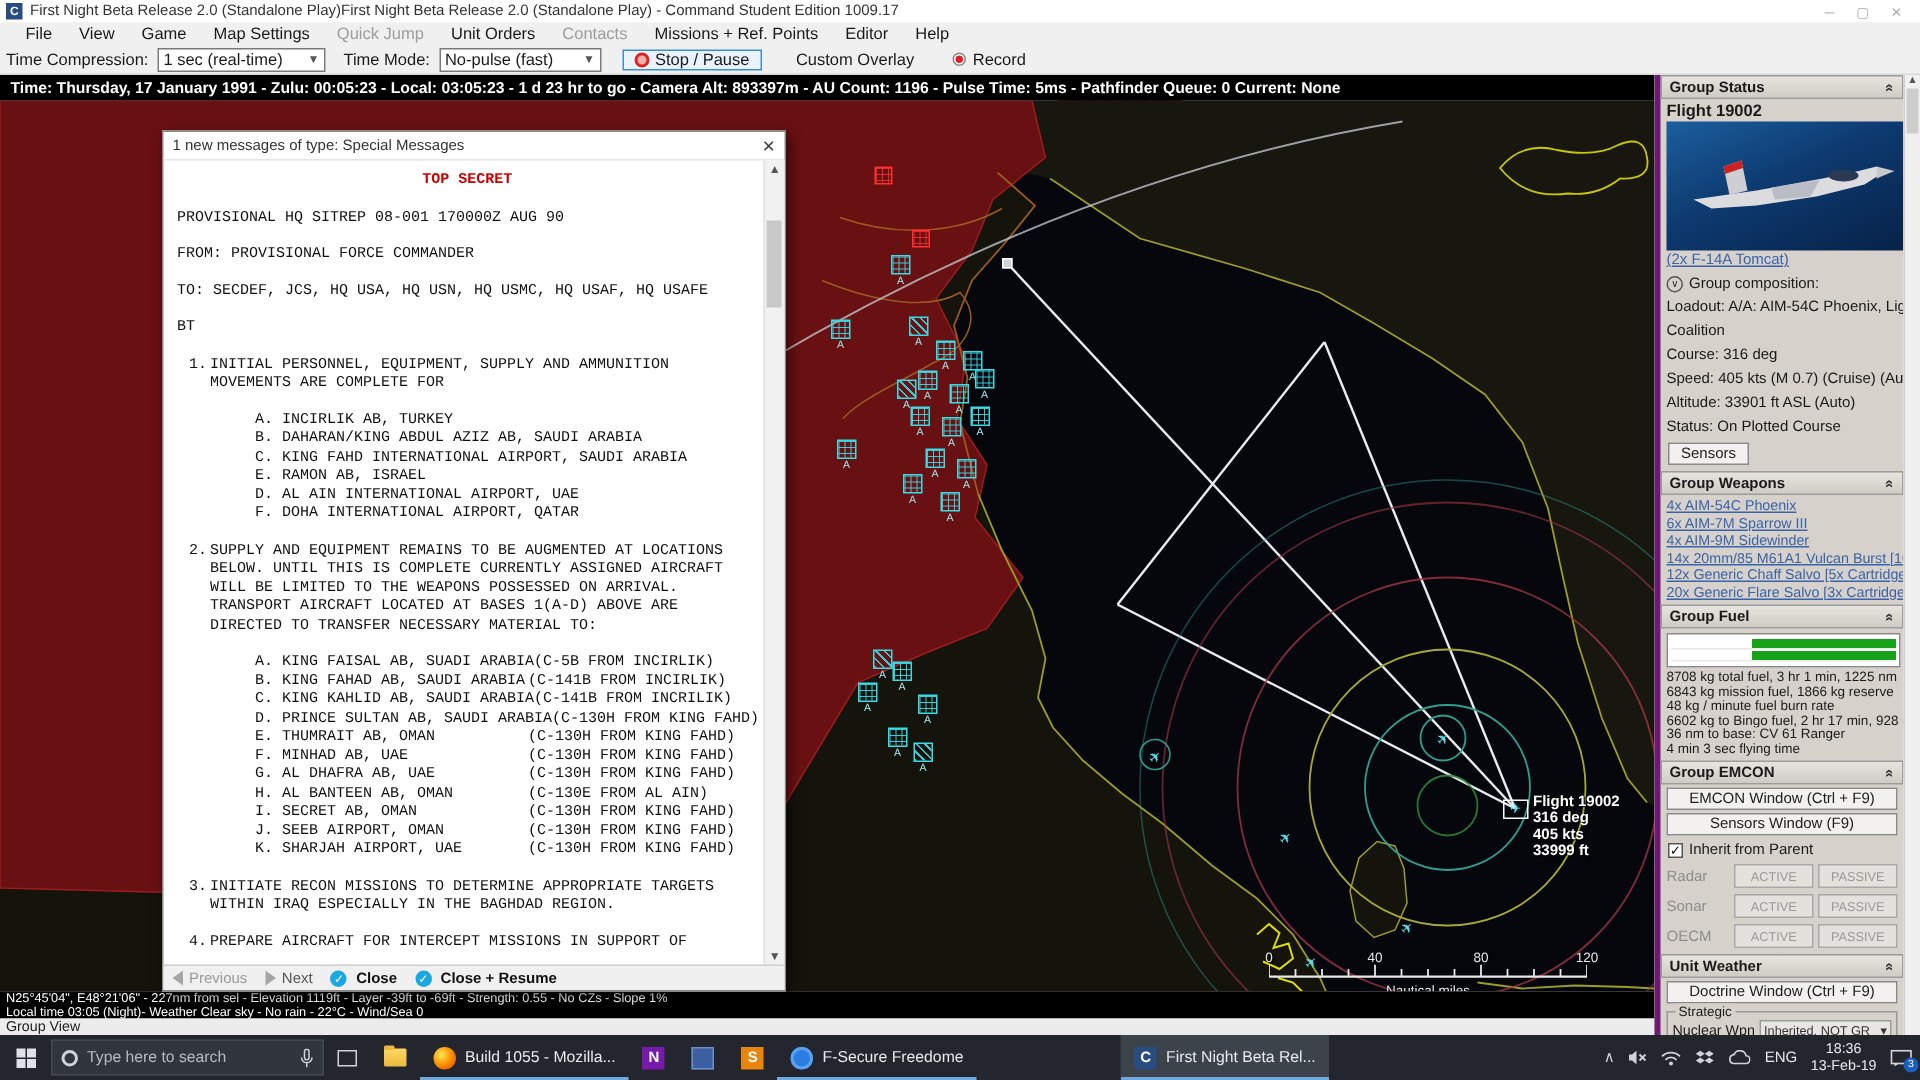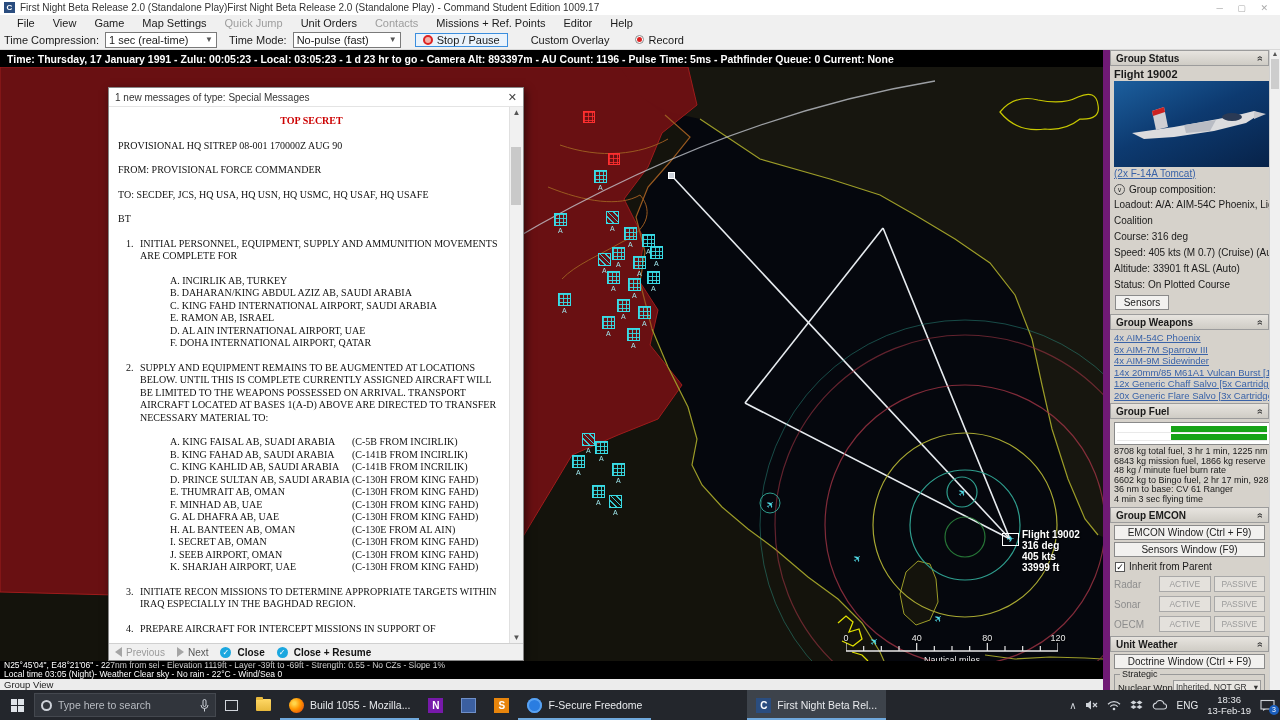--- a/index.html
+++ b/index.html
@@ -65,21 +65,21 @@
   #map-scale .ticklabels span { position:absolute; transform:translateX(-50%); text-shadow:1px 1px 1px #000; }
   #map-scale .label { text-align:center; margin-top:1px; text-shadow:1px 1px 1px #000; }
 
   
   #msgwin { position:absolute; left:108px; top:87px; width:416px; height:574px; background:#fff;
     border:1px solid #888; box-shadow:2px 3px 8px rgba(0,0,0,.55); z-index:5; }
   #msgwin .mw-head { height:19px; display:flex; align-items:center; font-size:10px; color:#333;
     padding:0 6px; border-bottom:1px solid #e4e4e4; }
   #msgwin .mw-close { margin-left:auto; font-size:11px; color:#444; }
   #msgwin .mw-body { position:absolute; left:0; top:19px; right:14px; bottom:17px; overflow:hidden;
-    font-family:Liberation Serif, serif; font-size:10px; color:#111; padding:8px 4px 0 9px; line-height:12.5px; }
+    font-family:Liberation Mono, monospace; font-size:10px; color:#111; padding:8px 4px 0 9px; line-height:12.5px; }
   .doc-class { text-align:center; color:#cc0000; font-weight:bold; margin-bottom:12px; }
   .doc-p { margin-bottom:12px; }
   .doc-item { display:flex; margin-bottom:12px; }
   .doc-item .num { flex:0 0 22px; padding-left:8px; }
   .doc-sub { margin:0 0 12px 52px; }
   .doc-sub .sub-line { line-height:12.5px; }
   .sub-row { display:flex; line-height:12.5px; }
   .sub-row .sub-name { flex:0 0 182px; white-space:nowrap; }
   .sub-row .sub-via { white-space:nowrap; }
   #msgwin .mw-scroll { position:absolute; right:0; top:19px; bottom:17px; width:14px; background:#f1f1f1;
@@ -97,21 +97,21 @@
     line-height:11px; text-align:center; display:inline-block; margin-right:2px; }
 
   
   #statusbar { position:absolute; left:0; top:661px; width:1103px; height:18px; background:#000;
     color:#fff; font-size:8.5px; line-height:9px; padding:0 4px; }
   #groupview { position:absolute; left:0; top:679px; width:1103px; height:11px; background:#ececec;
     color:#222; font-size:9.5px; line-height:11px; padding-left:4px; }
 
   
   #sidebar { position:absolute; left:1103px; top:50px; width:166px; height:640px; background:#d6d2cb;
-    border-left:7px solid #701a75; overflow:hidden; font-size:10px; color:#1a1a1a; }
+    border-left:4px solid #701a75; overflow:hidden; font-size:10px; color:#1a1a1a; }
   .sec-h { height:16px; background:linear-gradient(#e7e4df,#cfccc5); border:1px solid #9c9c9c;
     display:flex; align-items:center; justify-content:space-between; font-weight:bold; padding:0 5px; }
   .chev { display:inline-block; transform:rotate(-90deg); color:#333; font-size:10px; }
   .flight-title { font-weight:bold; font-size:11px; padding:2px 4px 1px 4px; }
   #ac-img { width:158px; height:86px; margin:0 0 0 4px; position:relative;
     background:linear-gradient(155deg,#1c5f9e 0%,#0d3a70 45%,#072248 100%); }
   .link { color:#3a63a8; text-decoration:underline; padding-left:4px; line-height:14px; white-space:nowrap;
     overflow:hidden; display:block; }
   .comp-row { display:flex; align-items:center; gap:4px; padding:3px 0 2px 4px; }
   .circ-chev { width:11px; height:11px; border:1px solid #555; border-radius:50%; font-size:7px;

